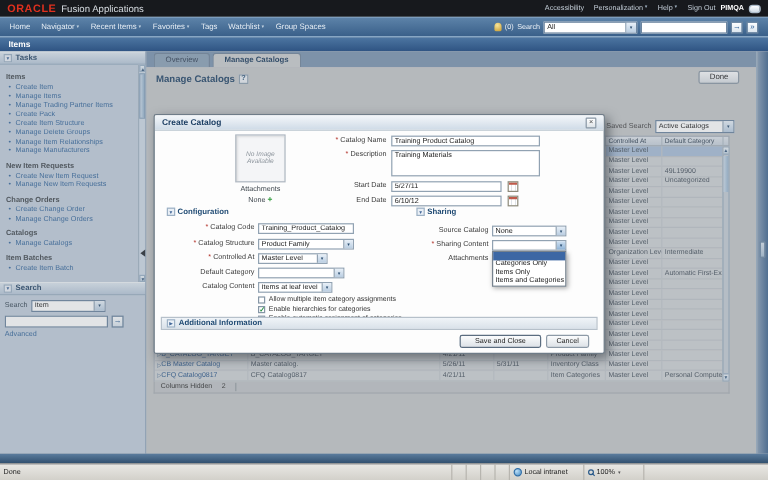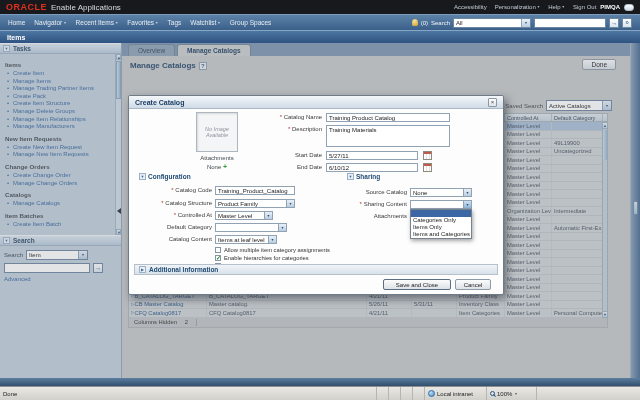--- a/index.html
+++ b/index.html
@@ -161,21 +161,21 @@
   .globe-icon { width:7px; height:7px; border-radius:50%; border:1px solid #2e6ea8; background:radial-gradient(circle at 30% 30%,#bfe0f7,#4a90c8); }
   .mag-icon { position:relative; width:5px; height:5px; border:1px solid #2a5a8a; border-radius:50%; }
   .mag-icon::after { content:""; position:absolute; width:3px; height:1px; background:#2a5a8a; transform:rotate(45deg); right:-2px; bottom:-1px; }
   .sb-dd { font-size:3.5px; color:#555; }
 </style>
 </head>
 <body>
 
 <div class="topbar">
   <span class="logo">ORACLE</span>
-  <span class="appname">Enable Applications</span>
+  <span class="appname">Fusion Applications</span>
   <div class="top-links">
 
   <span class="top-link">Accessibility</span>
       <span class="top-link dropdown">Personalization</span>
       <span class="top-link dropdown">Help</span>
       <span class="top-link">Sign Out</span>
     </div>
   <span class="top-user">PIMQA</span>
   <span class="chat-icon"></span>
 </div>

